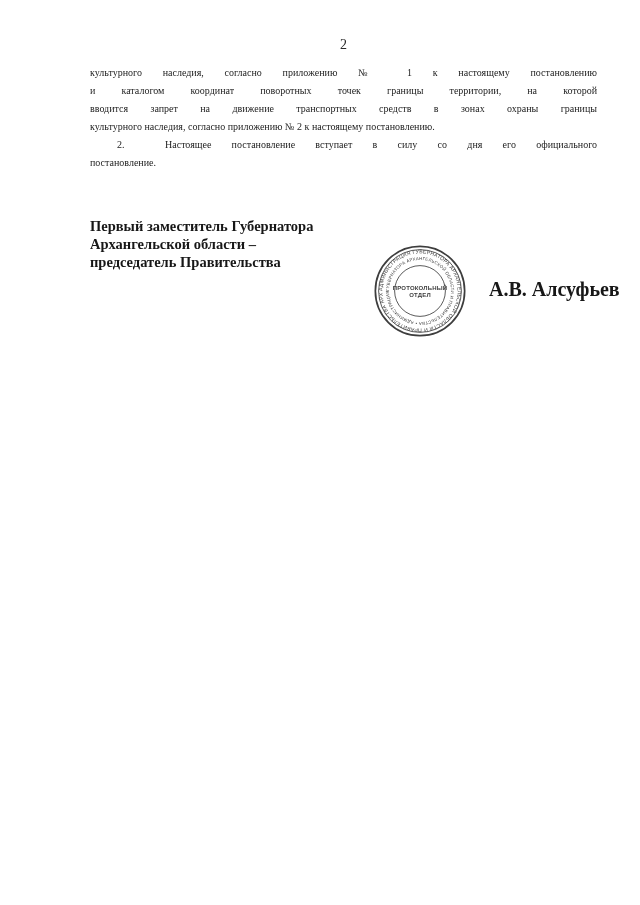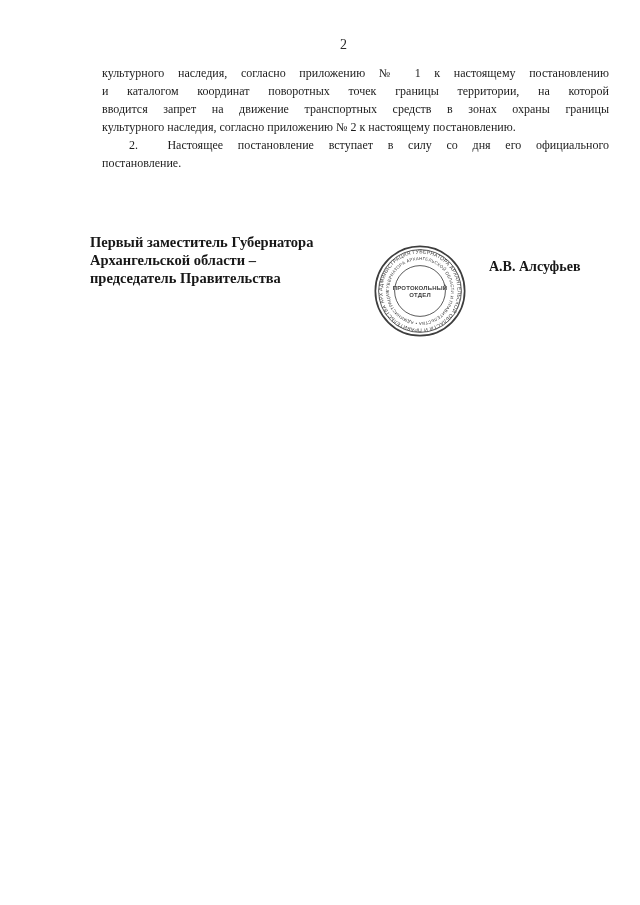--- a/index.html
+++ b/index.html
@@ -19,60 +19,60 @@
     left: 90px;
     width: 507px;
     text-align: center;
     font-size: 14px;
     line-height: 18px;
     color: #2a2a2a;
   }
   .body-text {
     position: absolute;
     top: 64px;
-    left: 102px;
+    left: 90px;
     width: 507px;
-    font-size: 12px;
+    font-size: 10px;
     line-height: 18px;
     color: #1c1c1c;
   }
   .jline {
     text-align: justify;
     text-align-last: justify;
     white-space: nowrap;
   }
   .jline.last {
     text-align: left;
     text-align-last: left;
     white-space: normal;
   }
   .jline.indent { text-indent: 27px; }
   .signature-block {
     position: absolute;
-    top: 233px;
+    top: 217px;
     left: 90px;
     width: 300px;
     font-size: 14.5px;
     line-height: 18px;
     font-weight: bold;
     color: #171717;
   }
   .stamp-wrap {
     position: absolute;
     top: 244px;
     left: 373px;
     width: 94px;
     height: 94px;
   }
   .stamp-wrap svg { display: block; width: 94px; height: 94px; }
   .signer-name {
     position: absolute;
-    top: 258px;
+    top: 280px;
     left: 489px;
-    font-size: 14px;
+    font-size: 20px;
     line-height: 18px;
     font-weight: bold;
     color: #171717;
     white-space: nowrap;
   }
 </style>
 </head>
 <body>
 
 <div class="page">

